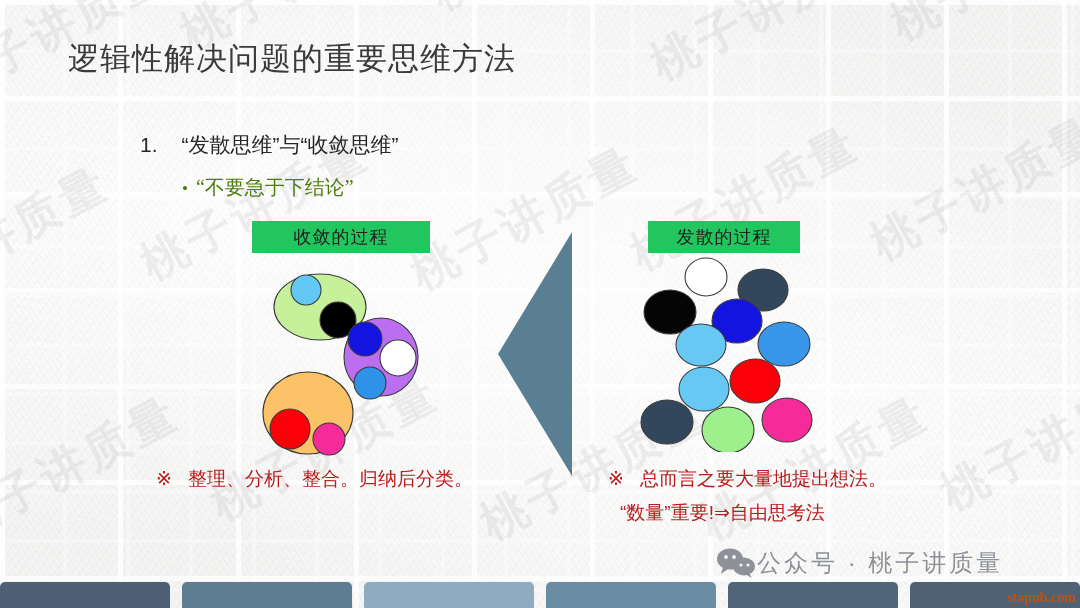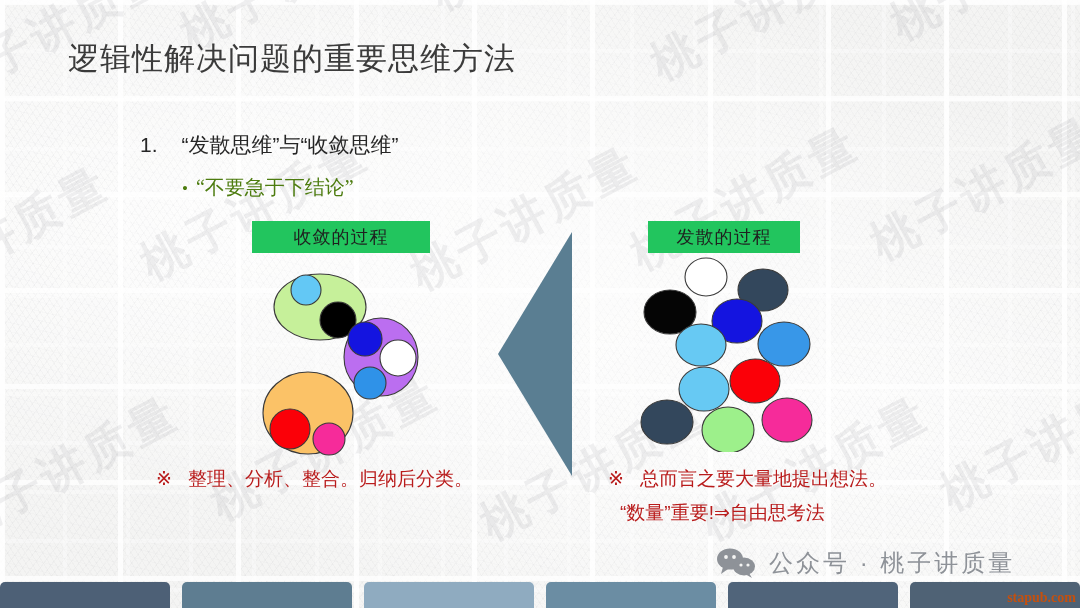--- a/index.html
+++ b/index.html
@@ -144,21 +144,21 @@
   #cap-right-2 { left: 620px; top: 500px; }
   .cap .mark { margin-right: 16px; }
 
   
   #brand {
     position: absolute;
     left: 716px;
     top: 547px;
     display: flex;
     align-items: center;
-    gap: 13px;
+    gap: 1px;
   }
   #brand-text {
     font-size: 24px;
     color: #8e9298;
     letter-spacing: 3px;
     white-space: nowrap;
   }
 
   
   #bottom-bar {

